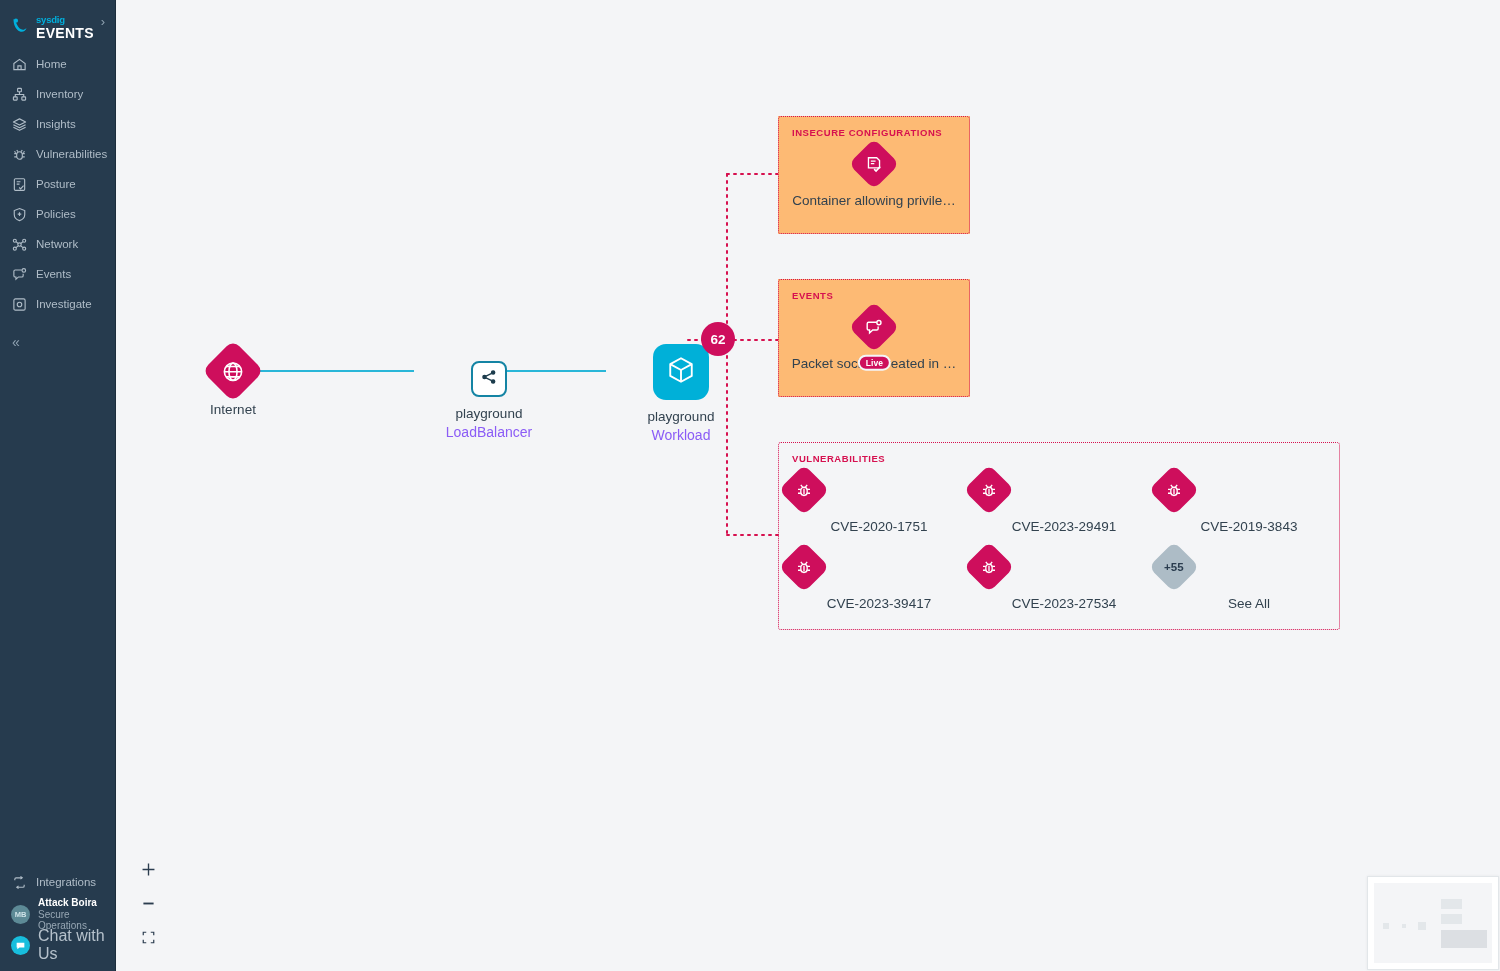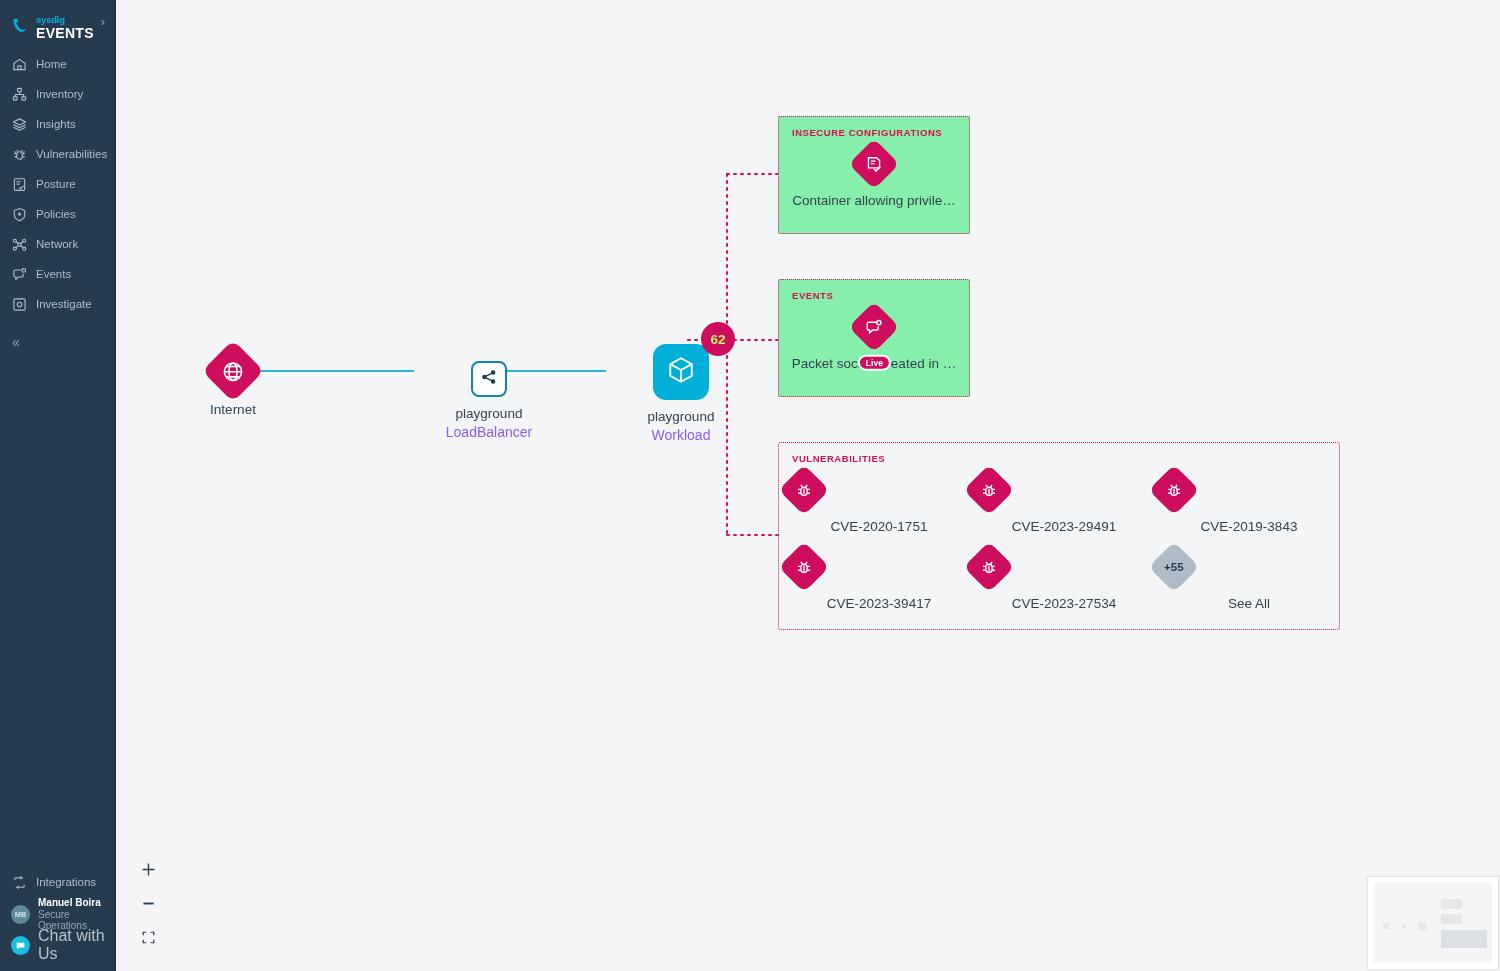--- a/index.html
+++ b/index.html
@@ -122,32 +122,32 @@
   #node-wl { left: 490px; top: 300px; width: 150px; }
   .wl-box {
     width: 56px; height: 56px; margin: 0 auto;
     background: #00b0d8; border-radius: 13px;
     display: flex; align-items: center; justify-content: center;
     position: relative;
   }
   .wl-badge {
     position: absolute; right: -26px; top: -22px;
     width: 34px; height: 34px; border-radius: 50%;
-    background: #ce0e5c; color: #bef264;
+    background: #ce0e5c; color: #ffffff;
     font-size: 13.5px; font-weight: bold;
     display: flex; align-items: center; justify-content: center;
   }
 
   
   .panel { position: absolute; }
   .panel-border {
     position: absolute; inset: 0;
     border: 1.6px dotted #d6104f; border-radius: 3px;
   }
-  .panel-white { background: #86efac; }
+  .panel-white { background: #fdba74; }
   .panel-title {
     position: absolute; left: 14px; top: 11px;
     font-size: 9.5px; font-weight: bold; letter-spacing: 0.55px;
     color: #d6104f;
   }
   .finding { position: absolute; text-align: center; }
   .finding .dia-wrap { display:flex; justify-content:center; }
   .fdia {
     width: 36px; height: 36px; background: #ce0e5c;
     border-radius: 8px; transform: rotate(45deg);
@@ -334,21 +334,21 @@
             <path d="M13 10.4 V11.6 C13 12.4 12.4 13 11.6 13 H5.5"></path>
             <path d="M7 11.6 L5.1 13 L7 14.4"></path>
           </svg>
         </span>
         <span>Integrations</span>
       </div>
 
       <div class="user-row">
         <span class="avatar">MB</span>
         <span>
-          <span class="user-name" style="display:block">Manuel Boira</span>
+          <span class="user-name" style="display:block">Attack Boira</span>
           <span class="user-role" style="display:block">Secure Operations</span>
         </span>
       </div>
 
       <div class="chat-row">
         <span class="chat-ico">
           <svg viewBox="0 0 16 16" width="11" height="11" fill="none" stroke="#ffffff" stroke-width="1.5">
             <path d="M2.4 4 H13.6 V11 H6.5 L3.4 13.4 V11 H2.4 Z" fill="#ffffff" stroke="none"></path>
           </svg>
         </span>

